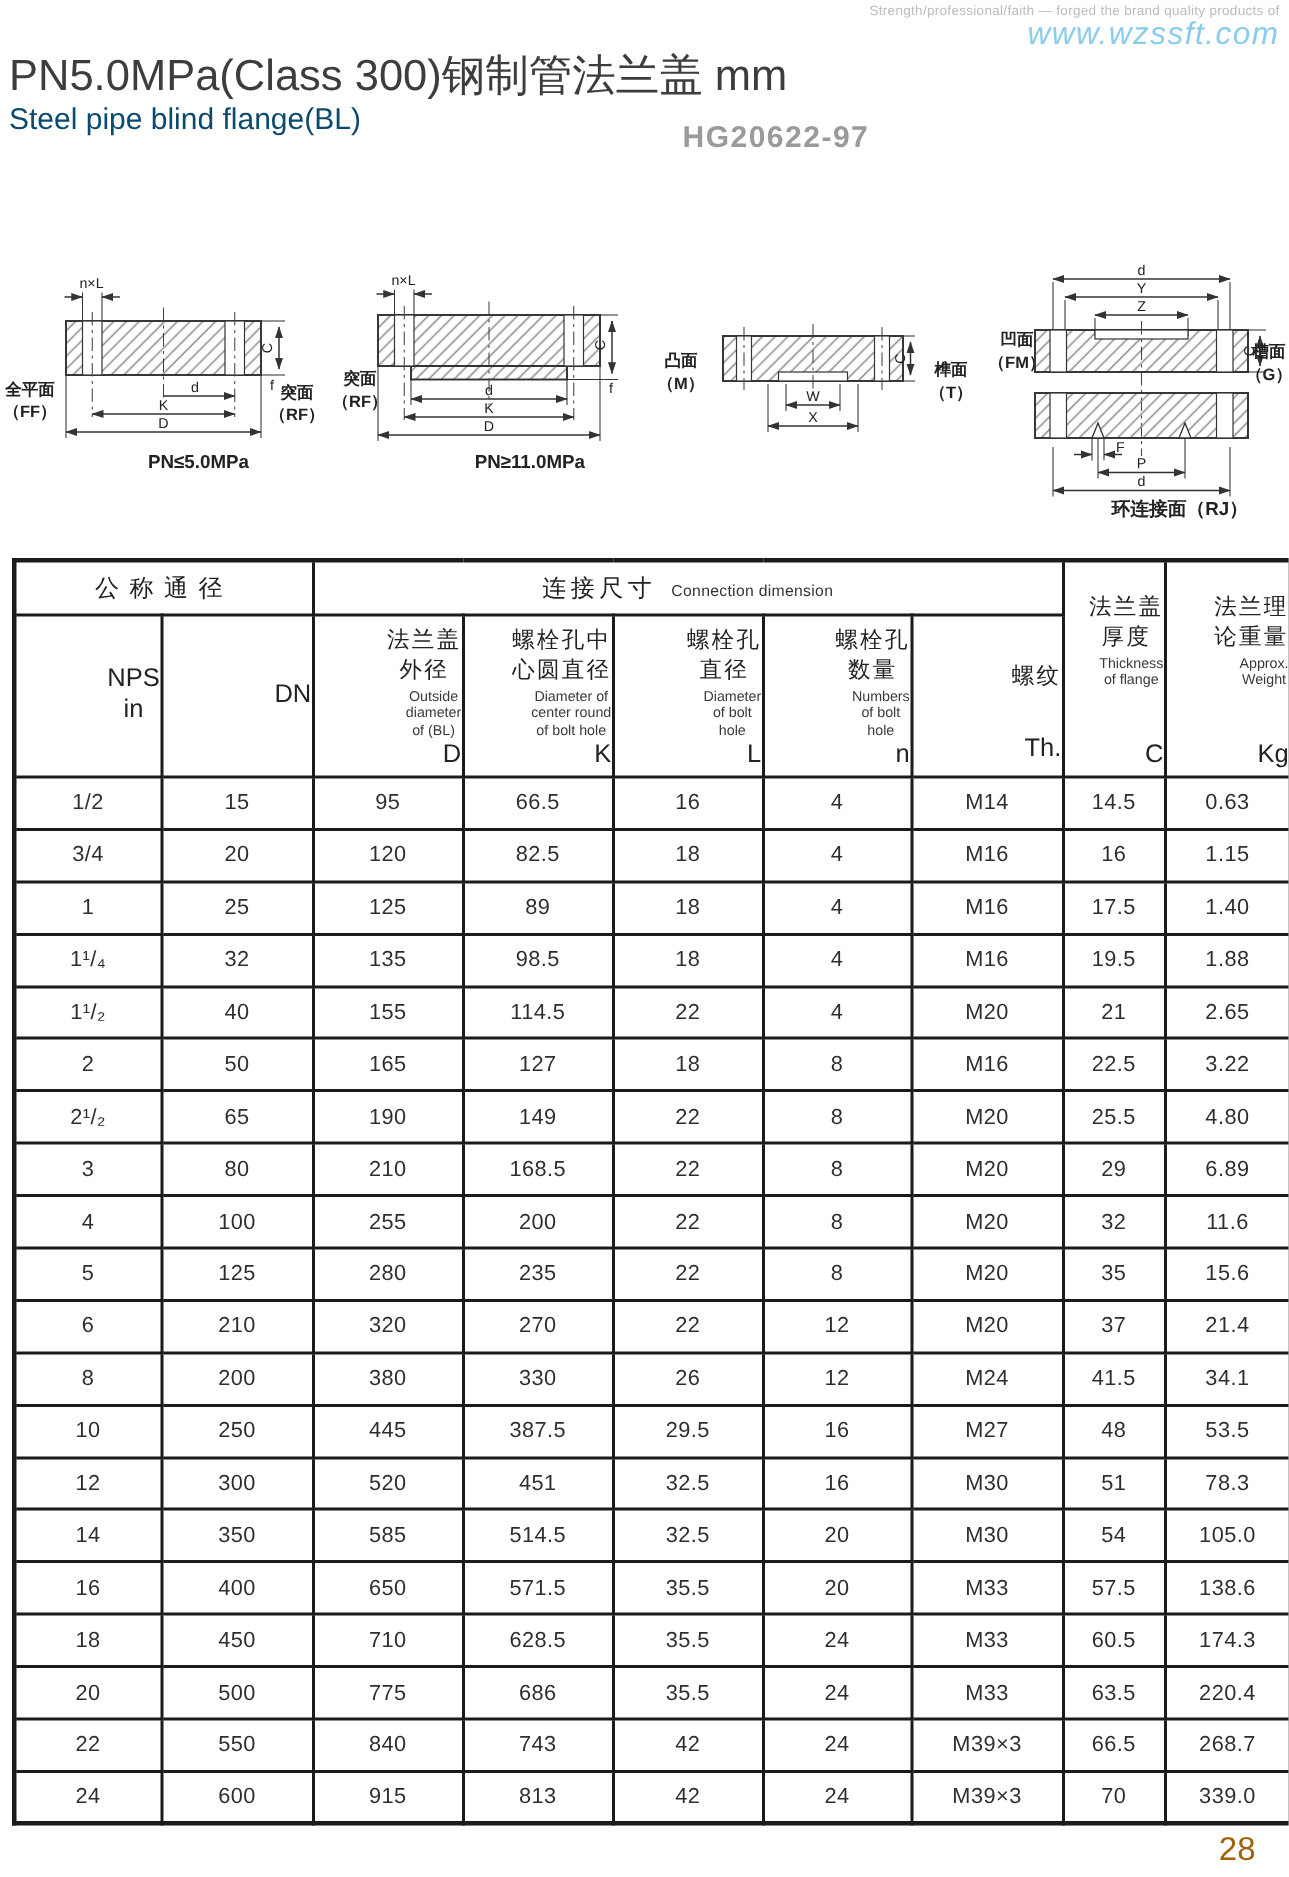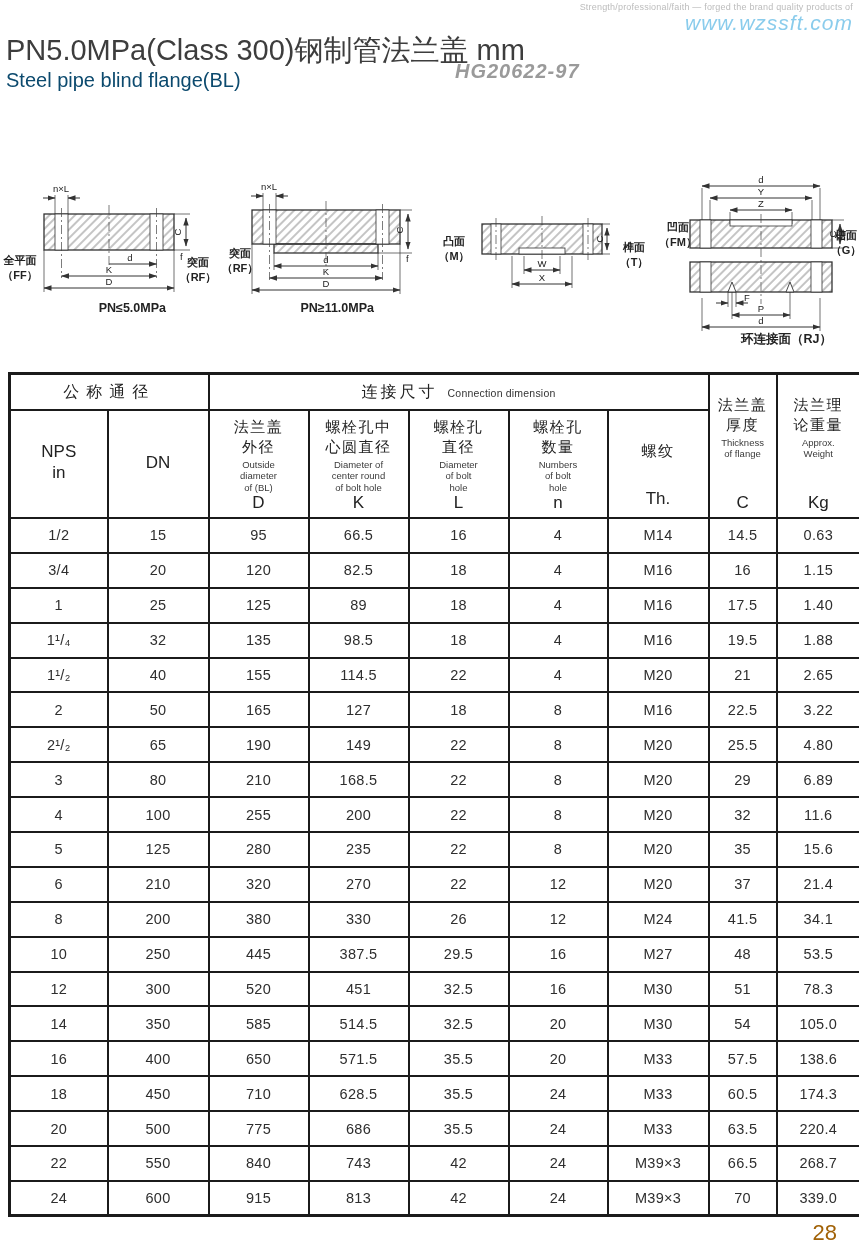--- a/index.html
+++ b/index.html
@@ -5,42 +5,42 @@
   *{box-sizing:border-box}
   html,body{margin:0;padding:0}
   body{
     width:859px;height:1251px;position:relative;background:#fff;overflow:hidden;
     font-family:"Liberation Sans",sans-serif;color:#2b2b2b;
   }
   .tagline{position:absolute;top:2px;right:6px;font-size:9px;color:#bcbcbc;letter-spacing:.2px}
   .website{position:absolute;top:11px;right:6px;font-size:21px;font-style:italic;color:#8accec;letter-spacing:1px}
   .title{position:absolute;top:31px;left:6px;font-size:29px;font-weight:normal;color:#3d3d3d;margin:0;white-space:nowrap}
   .subtitle{position:absolute;top:69px;left:6px;font-size:20px;color:#0c4a6e}
-  .standard{position:absolute;top:60px;left:455px;font-size:20px;font-weight:bold;font-style:italic;color:#9a9a9a;letter-spacing:1px}
+  .standard{position:absolute;top:81px;left:455px;font-size:20px;font-weight:bold;color:#9a9a9a;letter-spacing:1px}
 
   .drawings{position:absolute;top:170px;left:0;width:859px;height:202px}
   .abs{position:absolute}
   .face-label{position:absolute;font-size:11px;font-weight:bold;color:#222;line-height:1.35;text-align:center;white-space:pre-line}
   .cap{position:absolute;font-size:12.5px;font-weight:bold;color:#222;text-align:right;width:110px}
   svg text{font-family:"Liberation Sans",sans-serif;font-size:9.5px;fill:#222}
   .dim{stroke:#333;stroke-width:1;fill:none}
   .ext{stroke:#333;stroke-width:.7;fill:none}
   .cl{stroke:#444;stroke-width:.7;stroke-dasharray:9 3 2 3;fill:none}
   .bdy{stroke:#333;stroke-width:1.3}
   .hole{fill:#fff;stroke:#333;stroke-width:.8}
 
   table.spec{position:absolute;top:372px;left:8px;width:851px;border-collapse:collapse;table-layout:fixed;border:3px solid #1b1b1b}
   .spec th,.spec td{border:2px solid #1b1b1b;padding:0;text-align:center;font-weight:normal;overflow:hidden}
   .spec thead tr.ha th{height:36px}
   .spec thead tr.hb th{height:106px;vertical-align:top}
   .spec tbody td{height:34.9px;font-size:14.5px;color:#2e2e2e;letter-spacing:.3px}
   .th-nominal{font-size:16px;letter-spacing:7px;color:#222}
   .th-conn .cn-inline{font-size:16px;letter-spacing:3px;color:#222}
   .th-conn .en-inline{font-size:10.5px;color:#333;margin-left:10px;letter-spacing:.2px}
-  .colhead{display:flex;flex-direction:column;align-items:center;height:102px;width:100%}
+  .colhead{display:flex;flex-direction:column;align-items:flex-end;height:102px;width:100%}
   .colhead.tall{height:142px}
   .colhead .cn{font-size:15px;line-height:1.3;white-space:pre-line;margin-top:6px;letter-spacing:1.5px;color:#222}
   .colhead.tall .cn{margin-top:20px}
   .colhead .en{font-size:9.5px;line-height:1.18;white-space:pre-line;margin-top:3px;color:#3a3a3a}
   .colhead .sym{margin-top:auto;margin-bottom:4px;font-size:17px;color:#222}
   .colhead .cn.mid{margin-top:30px}
   .colhead .nps{white-space:pre-line;font-size:17px;line-height:1.25;margin:auto 0;color:#222}
   .pagenum{position:absolute;top:1220px;right:22px;font-size:22px;color:#a16207}
 </style>
 </head>
@@ -128,21 +128,21 @@
     <line class="ext" x1="10" y1="62" x2="10" y2="112"></line>
       <line class="ext" x1="158" y1="62" x2="158" y2="112"></line>
     <line class="dim" x1="10" y1="108" x2="158" y2="108" marker-start="url(#m2)" marker-end="url(#m2)"></line>
     <text x="84" y="105" text-anchor="middle">D</text>
     <line class="ext" x1="158" y1="28" x2="170" y2="28"></line>
       <line class="ext" x1="136" y1="71" x2="170" y2="71"></line>
     <line class="dim" x1="166" y1="32" x2="166" y2="67" marker-start="url(#m2)" marker-end="url(#m2)"></line>
     <text x="161" y="48" font-size="8" text-anchor="middle" transform="rotate(-90 161 48)">C</text>
     <text x="164" y="80" font-size="7.5">f</text>
   </svg>
-  <div class="cap" style="left:264px;top:131px">PN≥11.0MPa</div>
+  <div class="cap" style="left:280px;top:131px">PN≥11.0MPa</div>
 
   <div class="face-label" style="left:434px;top:64px;width:40px">凸面
 （M）</div>
 
   <svg class="abs" style="left:474px;top:42px" width="138" height="84" viewBox="0 0 138 84">
     <defs>
       <pattern id="h3" patternUnits="userSpaceOnUse" width="6" height="6" patternTransform="rotate(45)">
           <line x1="3" y1="0" x2="3" y2="6" stroke="#8a8a8a" stroke-width="1"></line>
         </pattern>
       <marker id="m3" viewBox="0 0 8 6" refX="7.5" refY="3" markerWidth="8" markerHeight="6" orient="auto-start-reverse">

